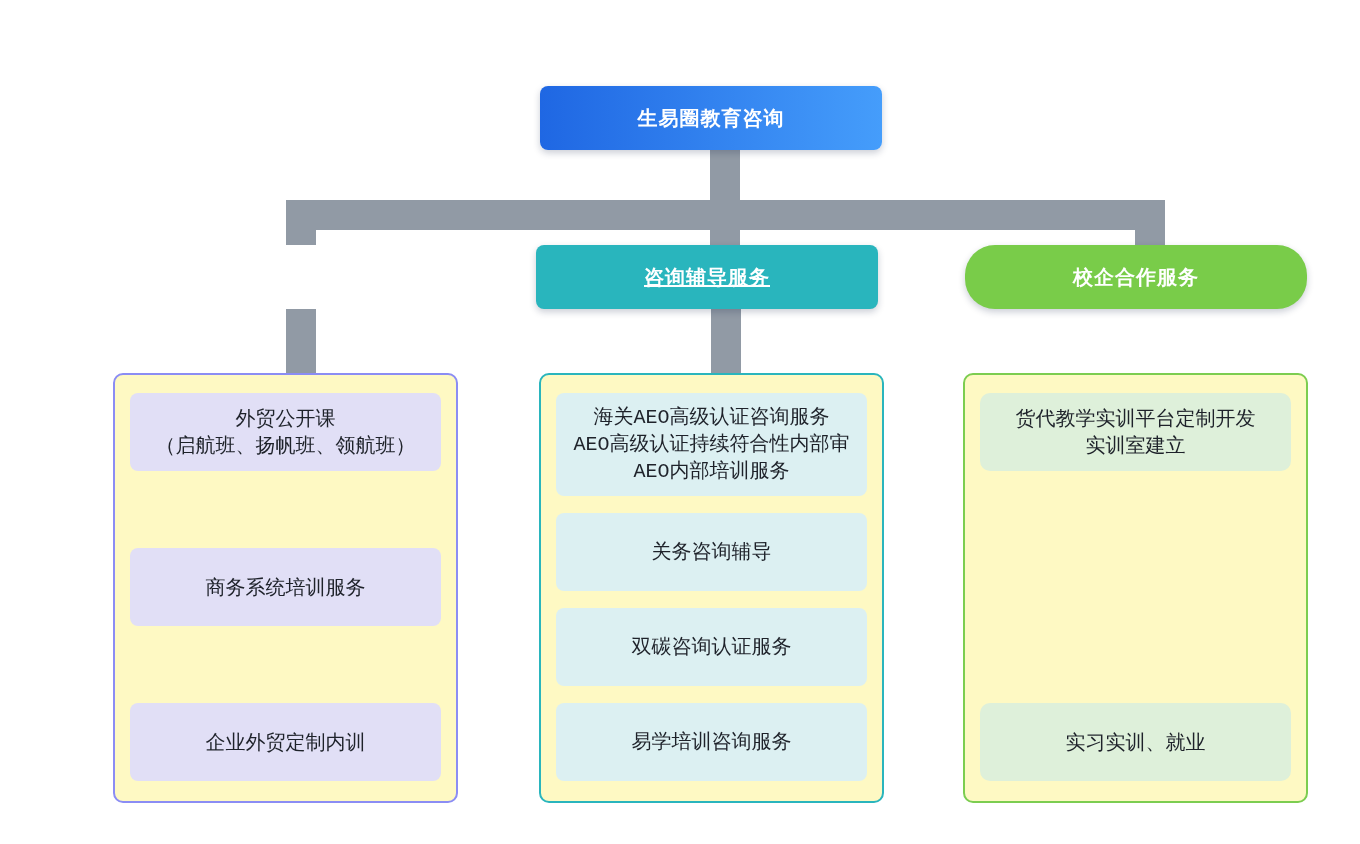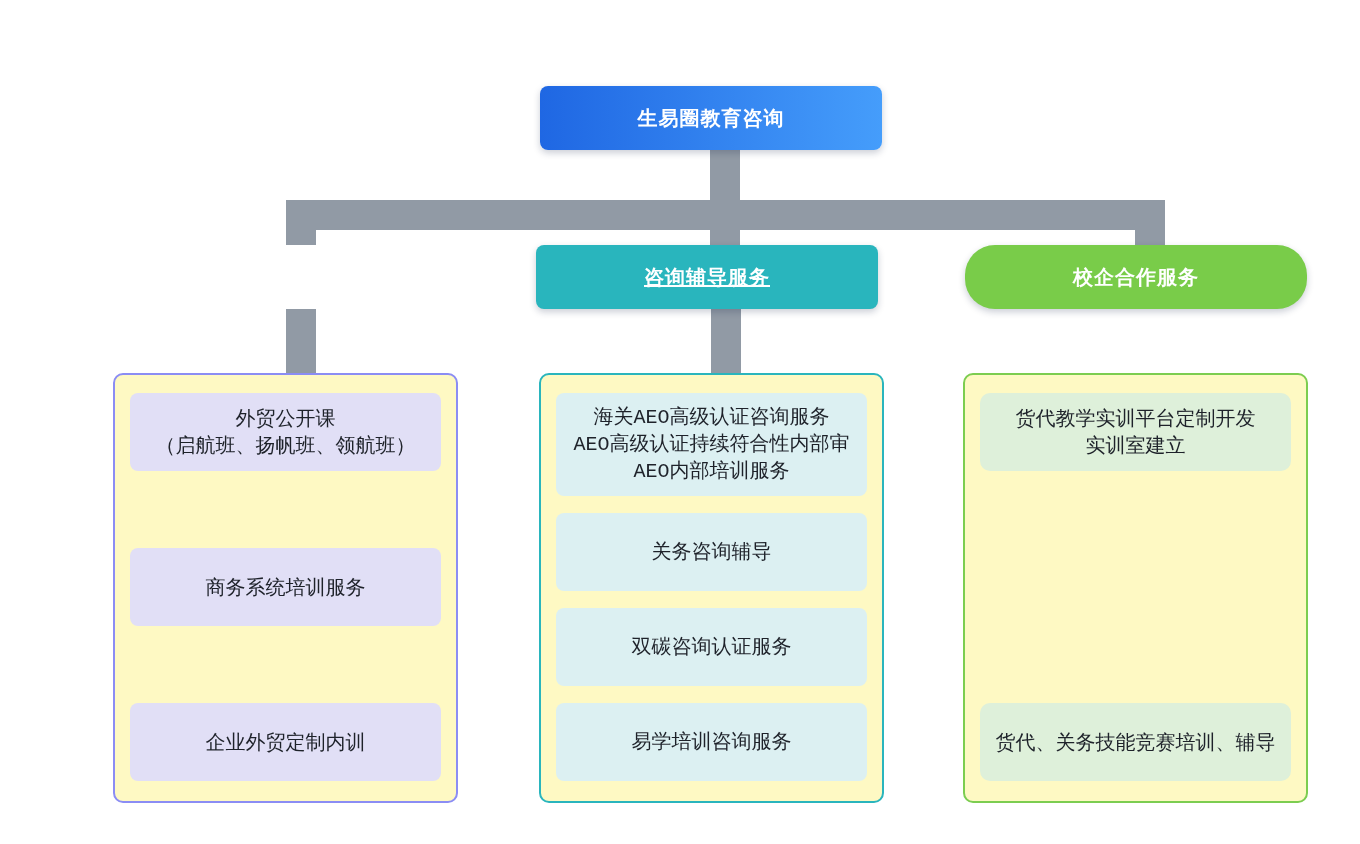--- a/index.html
+++ b/index.html
@@ -114,16 +114,16 @@
 AEO高级认证持续符合性内部审
 AEO内部培训服务</div>
     <div class="item">关务咨询辅导</div>
     <div class="item">双碳咨询认证服务</div>
     <div class="item">易学培训咨询服务</div>
   </div>
 
   <div class="panel panel-green">
     <div class="item">货代教学实训平台定制开发
 实训室建立</div>
-    <div class="item">货代、关务技能竞赛培训、辅导</div>
+    <div class="item">实习实训、就业</div>
   </div>
 
 </div>
 
 </body></html>

